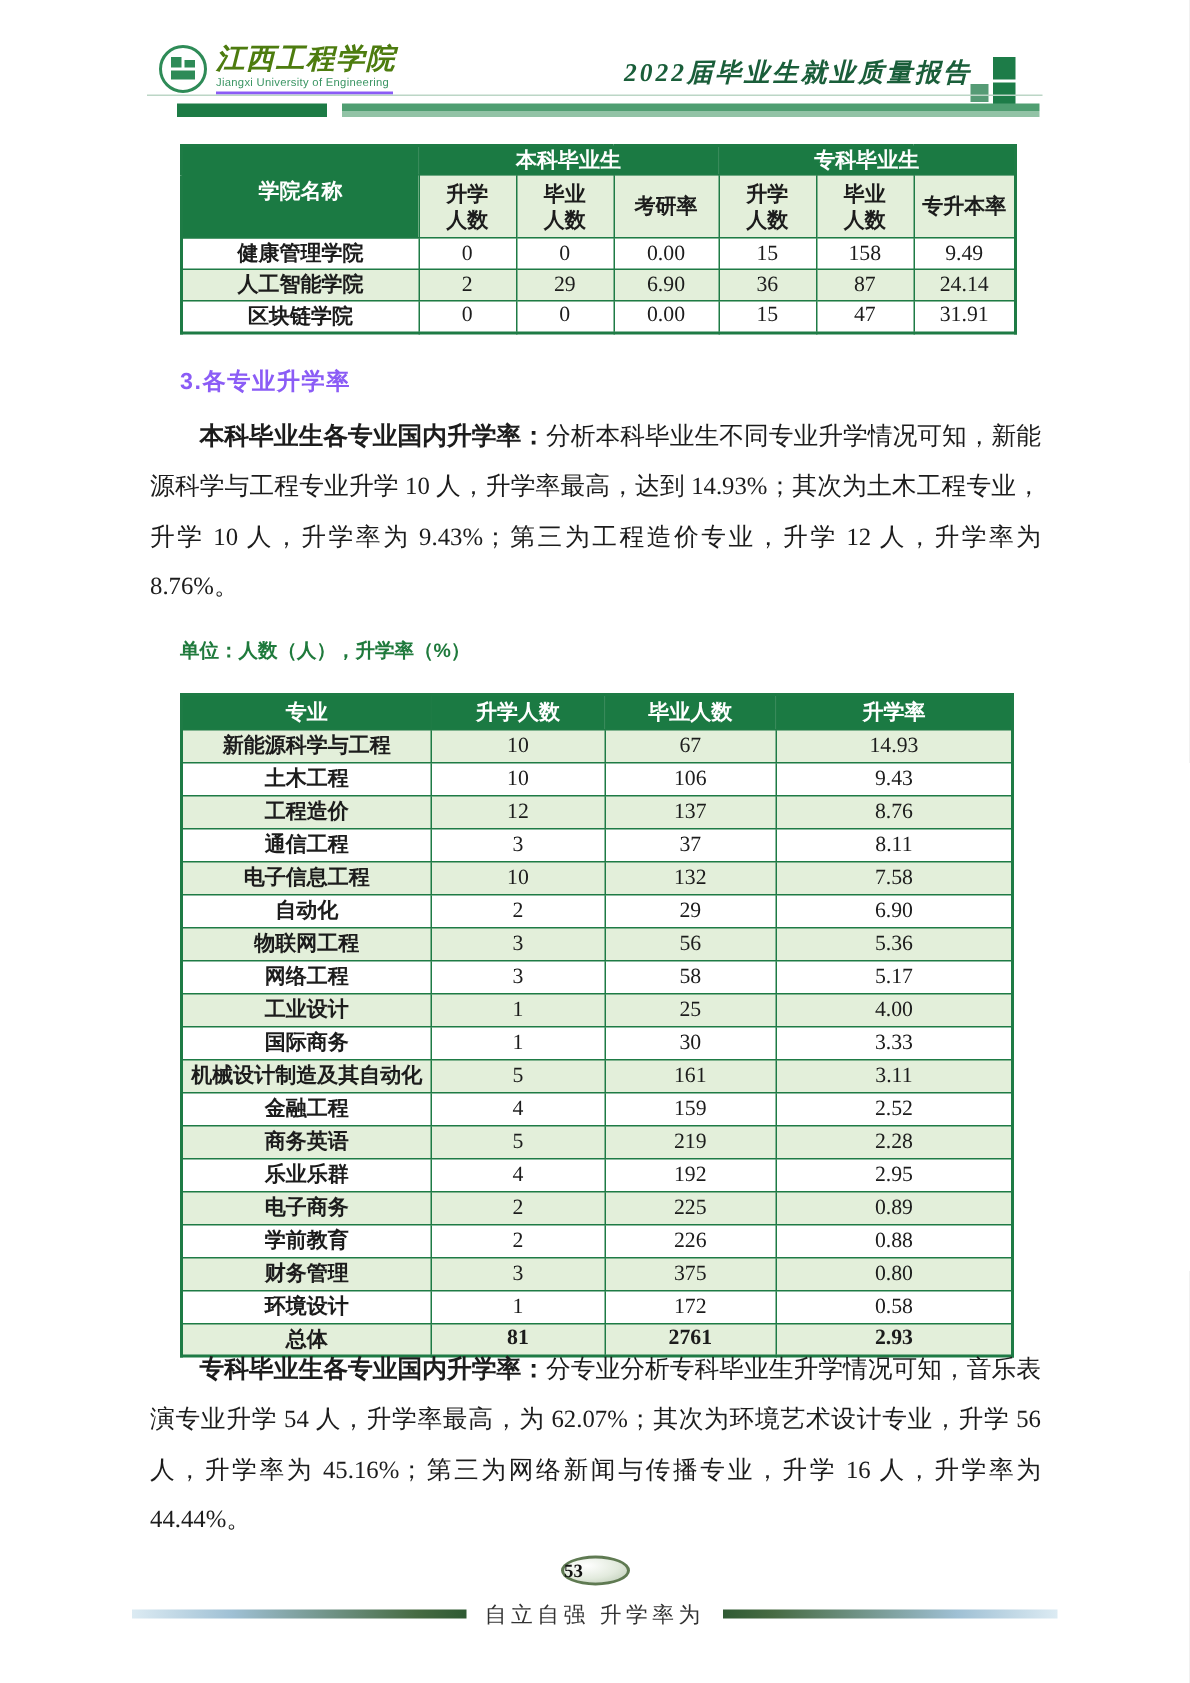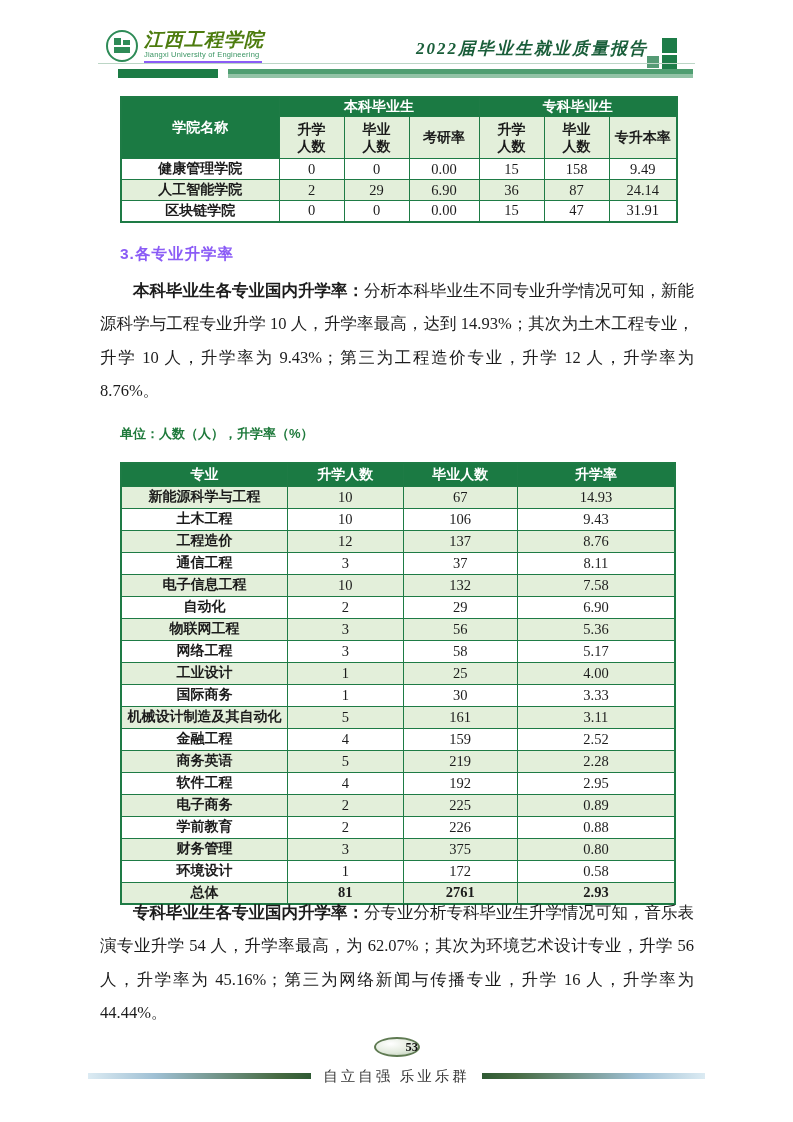--- a/index.html
+++ b/index.html
@@ -109,21 +109,21 @@
     position:absolute; left:120px; top:425px; width:556px; text-align:left;
     font-family:"Liberation Sans", sans-serif; font-weight:bold;
     font-size:13px; color:#1f7a3c;
   }
 
   
   .page-number-oval {
     position:absolute; left:374px; top:1037px; width:46px; height:20px;
     border:2px solid #5f7a52; border-radius:50%;
     background:radial-gradient(ellipse at 35% 30%, #ffffff 0%, #e2eadd 55%, #b9c9b2 100%);
-    display:flex; align-items:center; justify-content:flex-end;
+    display:flex; align-items:center; justify-content:flex-start;
     font-family:"Liberation Serif", serif; font-weight:bold; font-size:12.5px; color:#111111;
   }
   .motto-row {
     position:absolute; left:88px; right:88px; top:1066px; height:20px;
     display:flex; align-items:center; justify-content:center; gap:12px;
   }
   .motto-bar { height:6px; flex:1; }
   .motto-bar.left  { background:linear-gradient(to right, #dcebf3 0%, #9fc0d4 30%, #476b43 85%, #2f5a33 100%); }
   .motto-bar.right { background:linear-gradient(to left,  #dcebf3 0%, #9fc0d4 30%, #476b43 85%, #2f5a33 100%); }
   .motto-text {
@@ -319,21 +319,21 @@
           <td>159</td>
           <td>2.52</td>
         </tr>
         <tr>
           <td>商务英语</td>
           <td>5</td>
           <td>219</td>
           <td>2.28</td>
         </tr>
         <tr>
-          <td>软件工程</td>
+          <td>乐业乐群</td>
           <td>4</td>
           <td>192</td>
           <td>2.95</td>
         </tr>
         <tr>
           <td>电子商务</td>
           <td>2</td>
           <td>225</td>
           <td>0.89</td>
         </tr>
@@ -366,17 +366,17 @@
     </tfoot>
   </table>
 
   <p class="para para-2"><span class="lead">专科毕业生各专业国内升学率：</span><span>分专业分析专科毕业生升学情况可知，音乐表演专业升学 54 人，升学率最高，为 62.07%；其次为环境艺术设计专业，升学 56 人，升学率为 45.16%；第三为网络新闻与传播专业，升学 16 人，升学率为 44.44%。</span></p>
 
   <div class="page-number-oval">
     <span>53</span>
   </div>
   <div class="motto-row">
     <div class="motto-bar left"></div>
-    <div class="motto-text">自立自强 乐业乐群</div>
+    <div class="motto-text">自立自强 升学率为</div>
     <div class="motto-bar right"></div>
   </div>
 
 </div>
 
 </body></html>

